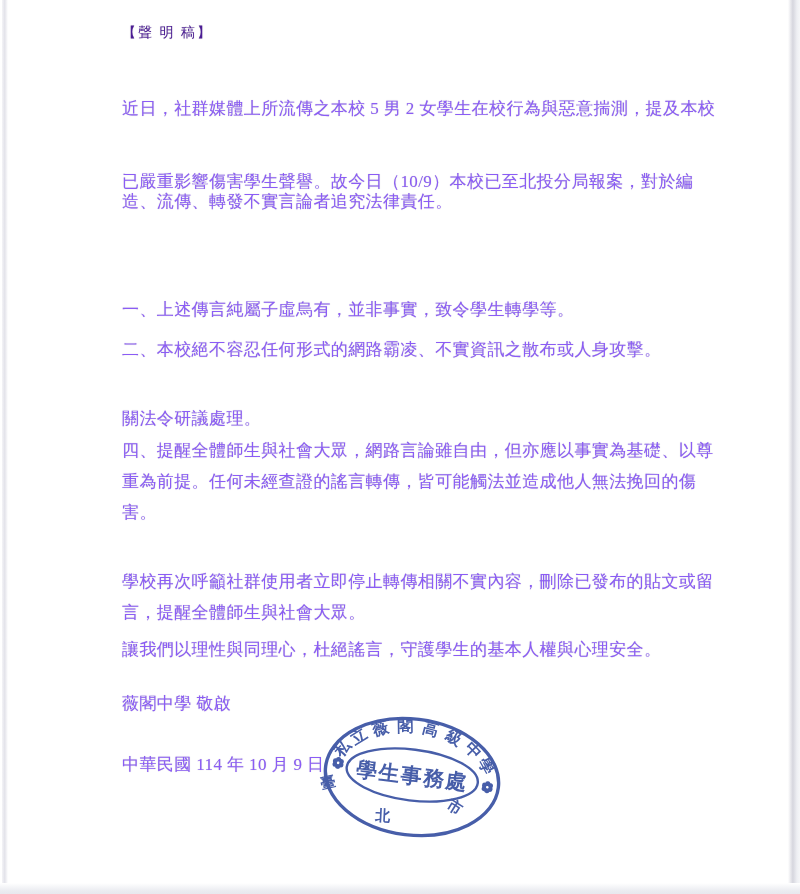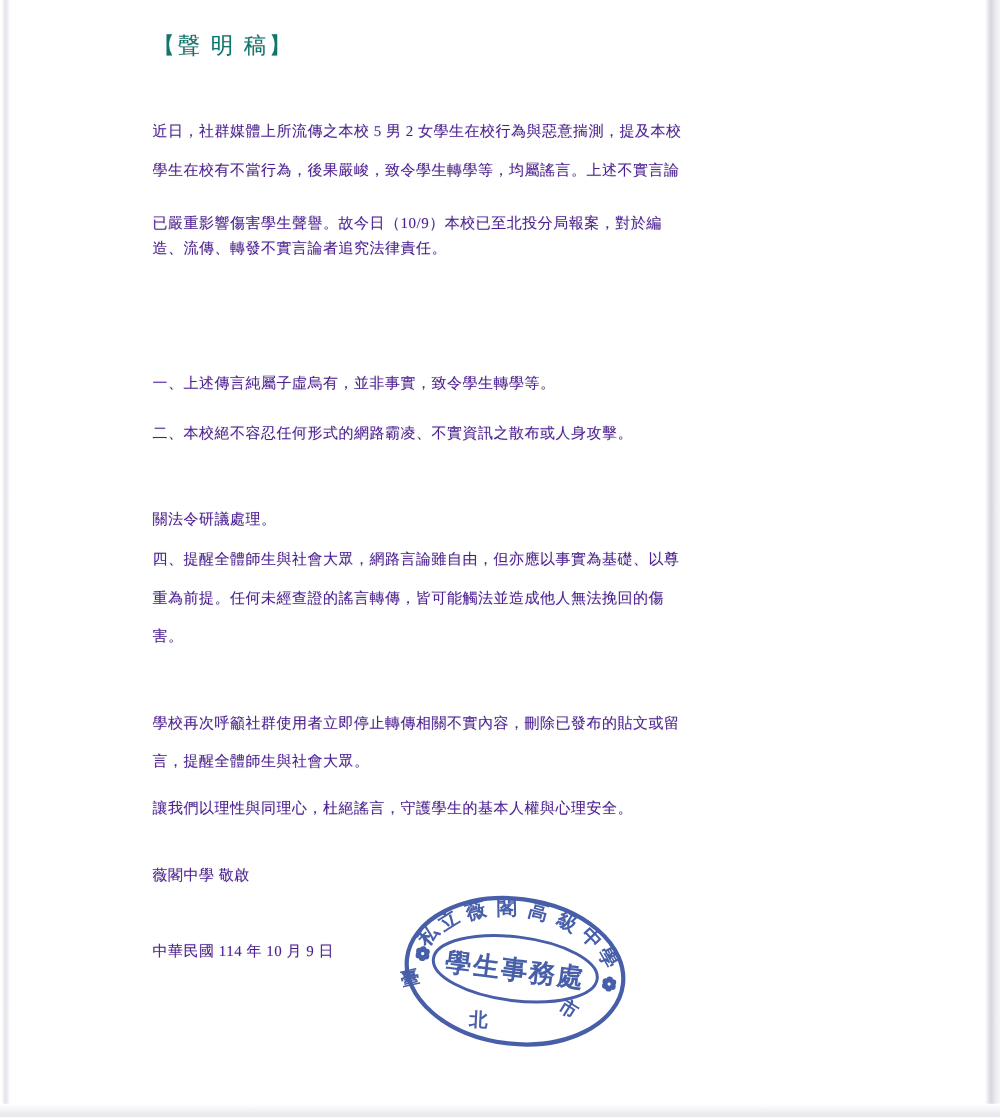--- a/index.html
+++ b/index.html
@@ -25,29 +25,29 @@
     background: linear-gradient(90deg, #ffffff 0%, #d6d6de 40%, #eeeff3 75%, #f5f6f8 100%);
   }
   .edge-bottom {
     position: absolute; left: 0; bottom: 0; width: 100%; height: 11px;
     background: linear-gradient(180deg, #ffffff 0%, #ebecf1 70%, #e7e8ee 100%);
   }
   .line {
     position: absolute;
     left: 122px;
     white-space: nowrap;
-    font-size: 12px;
+    font-size: 17px;
     letter-spacing: 0.4px;
-    color: #4c1d95;
+    color: #8b5cf6;
     text-shadow: 0 0 1px rgba(70,70,80,0.30);
   }
   .title {
-    font-size: 18px;
+    font-size: 14px;
     letter-spacing: 2px;
-    color: #0f766e;
+    color: #4c1d95;
   }
   #stamp {
     position: absolute;
     left: 312px;
     top: 707px;
     width: 200px;
     height: 140px;
   }
   .stamp-arc-char {
     font-family: "Liberation Serif", "DejaVu Serif", serif;
@@ -71,21 +71,20 @@
 
 <div id="page">
 
   <div class="edge-left"></div>
   <div class="edge-right"></div>
   <div class="edge-bottom"></div>
 
   <div class="line title" style="top:24px">【聲 明 稿】</div>
 
   <div class="line" style="top:97px">近日，社群媒體上所流傳之本校 5 男 2 女學生在校行為與惡意揣測，提及本校</div>
-  <div class="line" style="top:128px">學生在校有不當行為，後果嚴峻，致令學生轉學等，均屬謠言。上述不實言論</div>
   <div class="line" style="top:170px">已嚴重影響傷害學生聲譽。故今日（10/9）本校已至北投分局報案，對於編</div>
   <div class="line" style="top:190px">造、流傳、轉發不實言論者追究法律責任。</div>
 
 
   <div class="line" style="top:298px">一、上述傳言純屬子虛烏有，並非事實，致令學生轉學等。</div>
   <div class="line" style="top:338px">二、本校絕不容忍任何形式的網路霸凌、不實資訊之散布或人身攻擊。</div>
   <div class="line" style="top:407px">關法令研議處理。</div>
   <div class="line" style="top:439px">四、提醒全體師生與社會大眾，網路言論雖自由，但亦應以事實為基礎、以尊</div>
   <div class="line" style="top:470px">重為前提。任何未經查證的謠言轉傳，皆可能觸法並造成他人無法挽回的傷</div>
   <div class="line" style="top:501px">害。</div>

